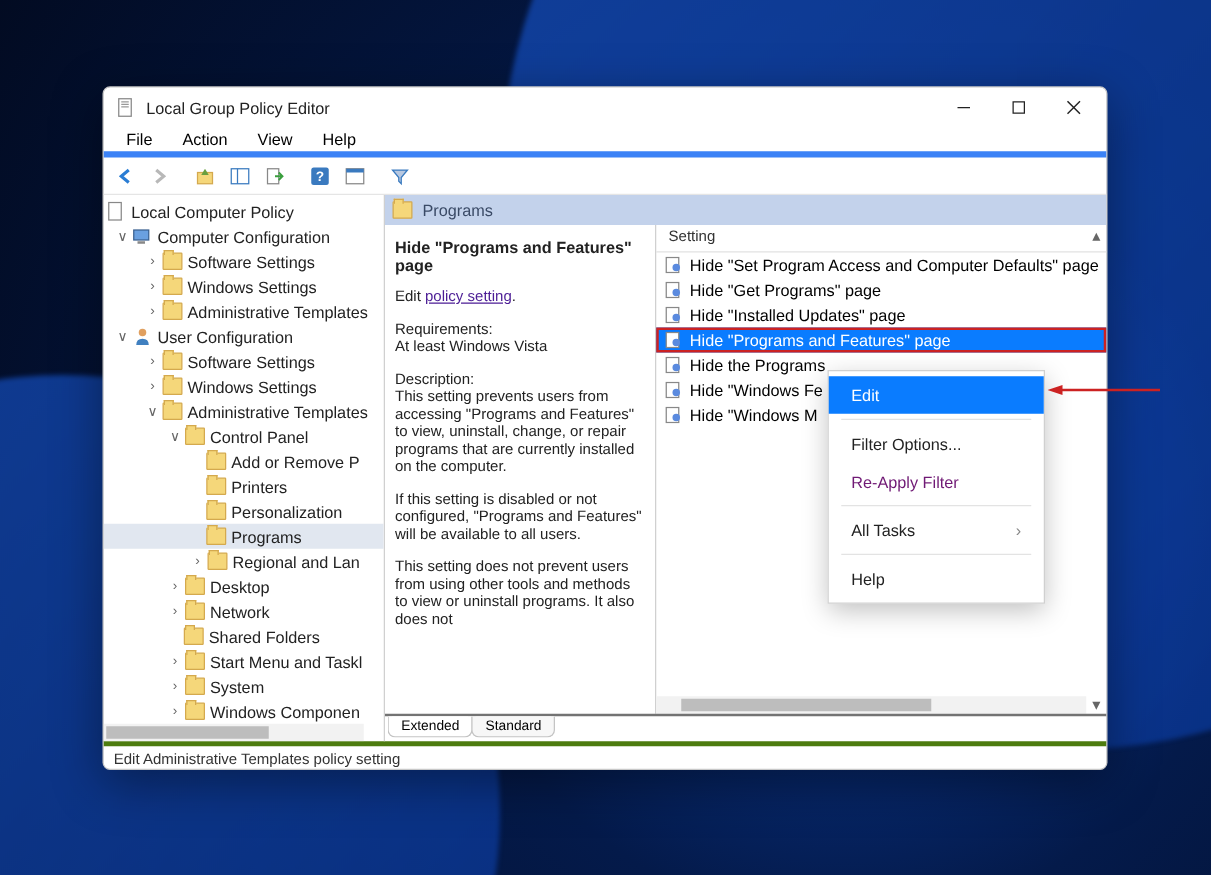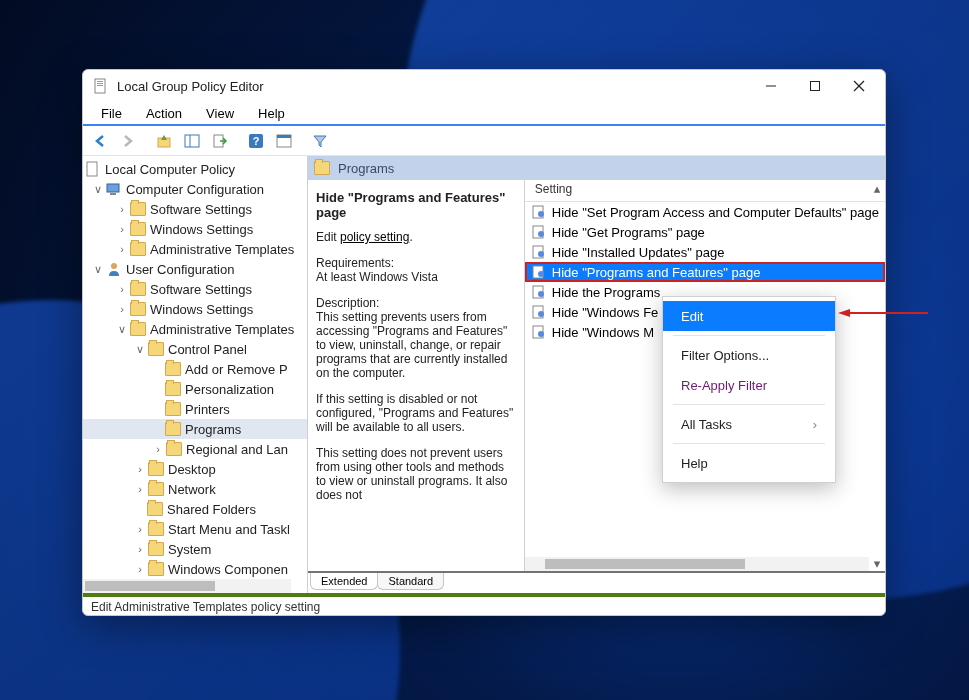--- a/index.html
+++ b/index.html
@@ -15,21 +15,21 @@
   position: absolute; left: 82px; top: 69px; width: 804px; height: 547px;
   background: #fff; border: 1px solid #c8c8c8; border-radius: 6px;
   box-shadow: 0 10px 40px rgba(0,0,0,.4);
   display: flex; flex-direction: column;
 }
 .titlebar { height: 32px; display: flex; align-items: center; padding: 0 4px 0 10px; font-size: 13px;}
 .titlebar .icon { width: 16px; height: 16px; margin-right: 8px; display:flex; align-items:center; justify-content:center;}
 .titlebar .title { flex: 1; color:#222;}
 .winbtn { width: 44px; height: 28px; display: flex; align-items: center; justify-content: center; cursor: pointer;}
 .winbtn svg { width: 12px; height: 12px; }
-.menubar { height: 24px; display: flex; align-items: center; padding: 0 6px; font-size: 13px; border-bottom:2px solid #3b82f6;}
+.menubar { height: 24px; display: flex; align-items: center; padding: 0 6px; font-size: 13px; border-bottom:5px solid #3b82f6;}
 .menubar .mi { padding: 2px 12px; cursor:pointer;}
 .toolbar { height: 30px; display:flex; align-items:center; border-bottom:1px solid #e5e5e5; padding:0 4px; gap:2px;}
 .tbtn { width:26px; height:26px; display:flex; align-items:center; justify-content:center; cursor:pointer; border-radius:2px;}
 .tsep { width:6px; }
 .content { flex:1; display:flex; min-height:0;}
 .tree {
   width: 225px; border-right:1px solid #d0d0d0; overflow:hidden; position:relative;
   padding: 3px 0; font-size: 13px; color:#222;text-align:right;
 }
 .tree-scroll-h { position:absolute; bottom:0; left:0; right:16px; height:14px; background:#f2f2f2;}
@@ -41,21 +41,21 @@
 .tfold::before { content:""; position:absolute; top:-3px; left:0; width:6px; height:3px; background:#f5d77a; border:1px solid #d4a94e; border-bottom:none;}
 .ticon-policy { width:16px; height:16px; margin-right:4px;} 
 .ticon-comp { width:16px; height:16px; margin-right:4px;}
 .ticon-user { width:16px; height:16px; margin-right:4px;}
 .main { flex:1; display:flex; flex-direction:column; min-width:0;}
 .panelhdr { height:24px; background:#c3d2eb; display:flex; align-items:center; padding:0 6px; font-size:13px; color:#3a4a66;}
 .panelhdr .tfold { margin-right:8px;}
 .split { flex:1; display:flex; min-height:0;}
 .detail { width:220px; border-right:1px solid #d0d0d0; padding:10px 8px; font-size:12px; color:#222; overflow:hidden; position:relative;}
 .detail .dhdr { font-weight:600; font-size:13px; margin-bottom:10px;}
-.detail a { color:#000000; text-decoration:underline; cursor:pointer;}
+.detail a { color:#4c1d95; text-decoration:underline; cursor:pointer;}
 .detail .sect { margin-top:12px;}
 .list { flex:1; position:relative; font-size:13px;}
 .listhdr { height:22px; border-bottom:1px solid #e2e2e2; padding:2px 10px; font-size:12px; color:#333; cursor:pointer;}
 .lrow { height:20px; display:flex; align-items:center; padding:0 6px; white-space:nowrap; cursor:pointer;}
 .lrow .licon { width:16px; height:16px; margin-right:5px; display:flex; align-items:center; justify-content:center;}
 .lrow.sel { background:#0a7cff; color:#fff;}
 .lrow.hl { outline:2px solid #c22; outline-offset:-2px;}
 .list-scroll-v { position:absolute; top:0; right:0; width:16px; height:100%; display:flex; flex-direction:column;}
 .list-scroll-v .arrow { height:16px; display:flex; align-items:center; justify-content:center; color:#666;}
 .list-scroll-h { position:absolute; left:0; right:16px; bottom:0; height:14px; background:#f2f2f2;}
@@ -224,25 +224,25 @@
           <span class="tw">∨</span>
           <span class="tfold"></span>
           <span>Control Panel</span>
         </div>
       <div class="tnode" style="padding-left:82px">
           <span class="tfold"></span>
           <span>Add or Remove P</span>
         </div>
       <div class="tnode" style="padding-left:82px">
           <span class="tfold"></span>
+          <span>Printers</span>
+        </div>
+      <div class="tnode" style="padding-left:82px">
+          <span class="tfold"></span>
           <span>Personalization</span>
-        </div>
-      <div class="tnode" style="padding-left:82px">
-          <span class="tfold"></span>
-          <span>Printers</span>
         </div>
       <div class="tnode sel" style="padding-left:82px">
           <span class="tfold"></span>
           <span>Programs</span>
         </div>
       <div class="tnode" style="padding-left:68px">
           <span class="tw">›</span>
           <span class="tfold"></span>
           <span>Regional and Lan</span>
         </div>

